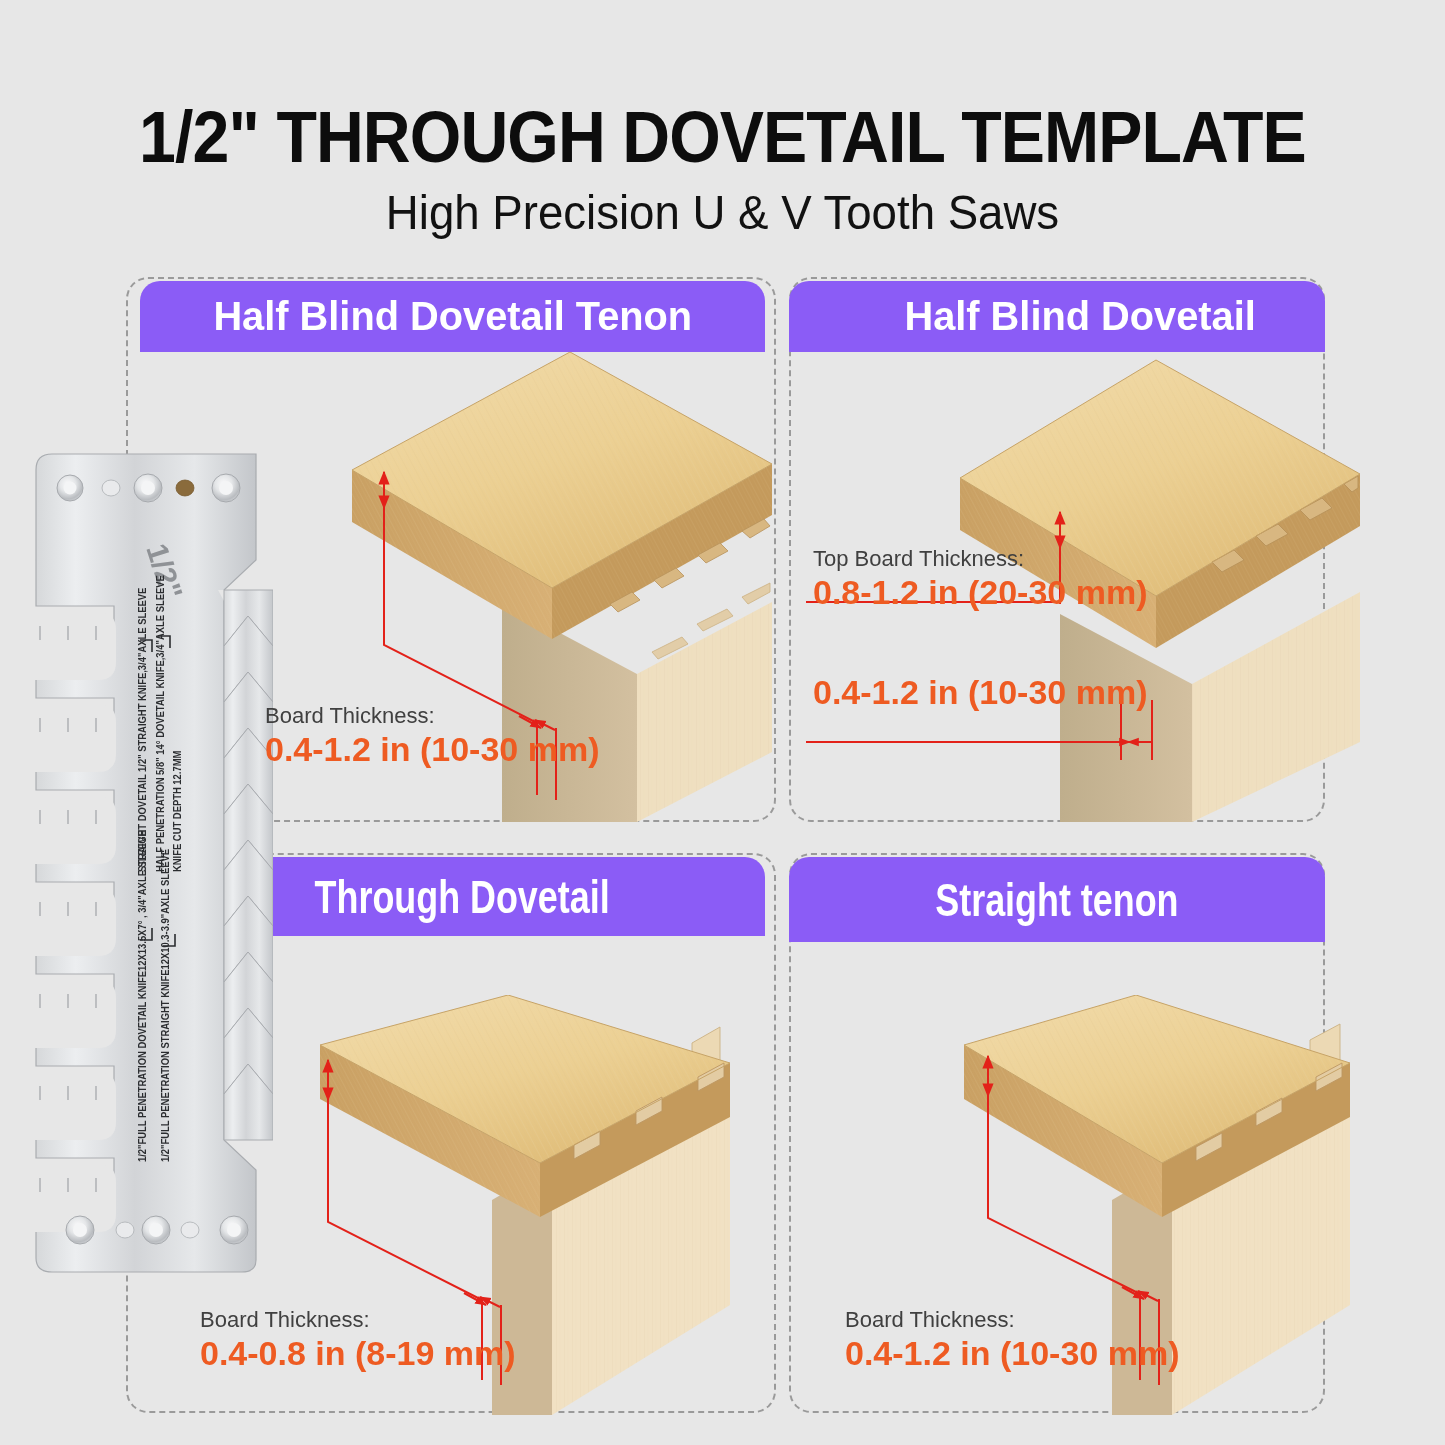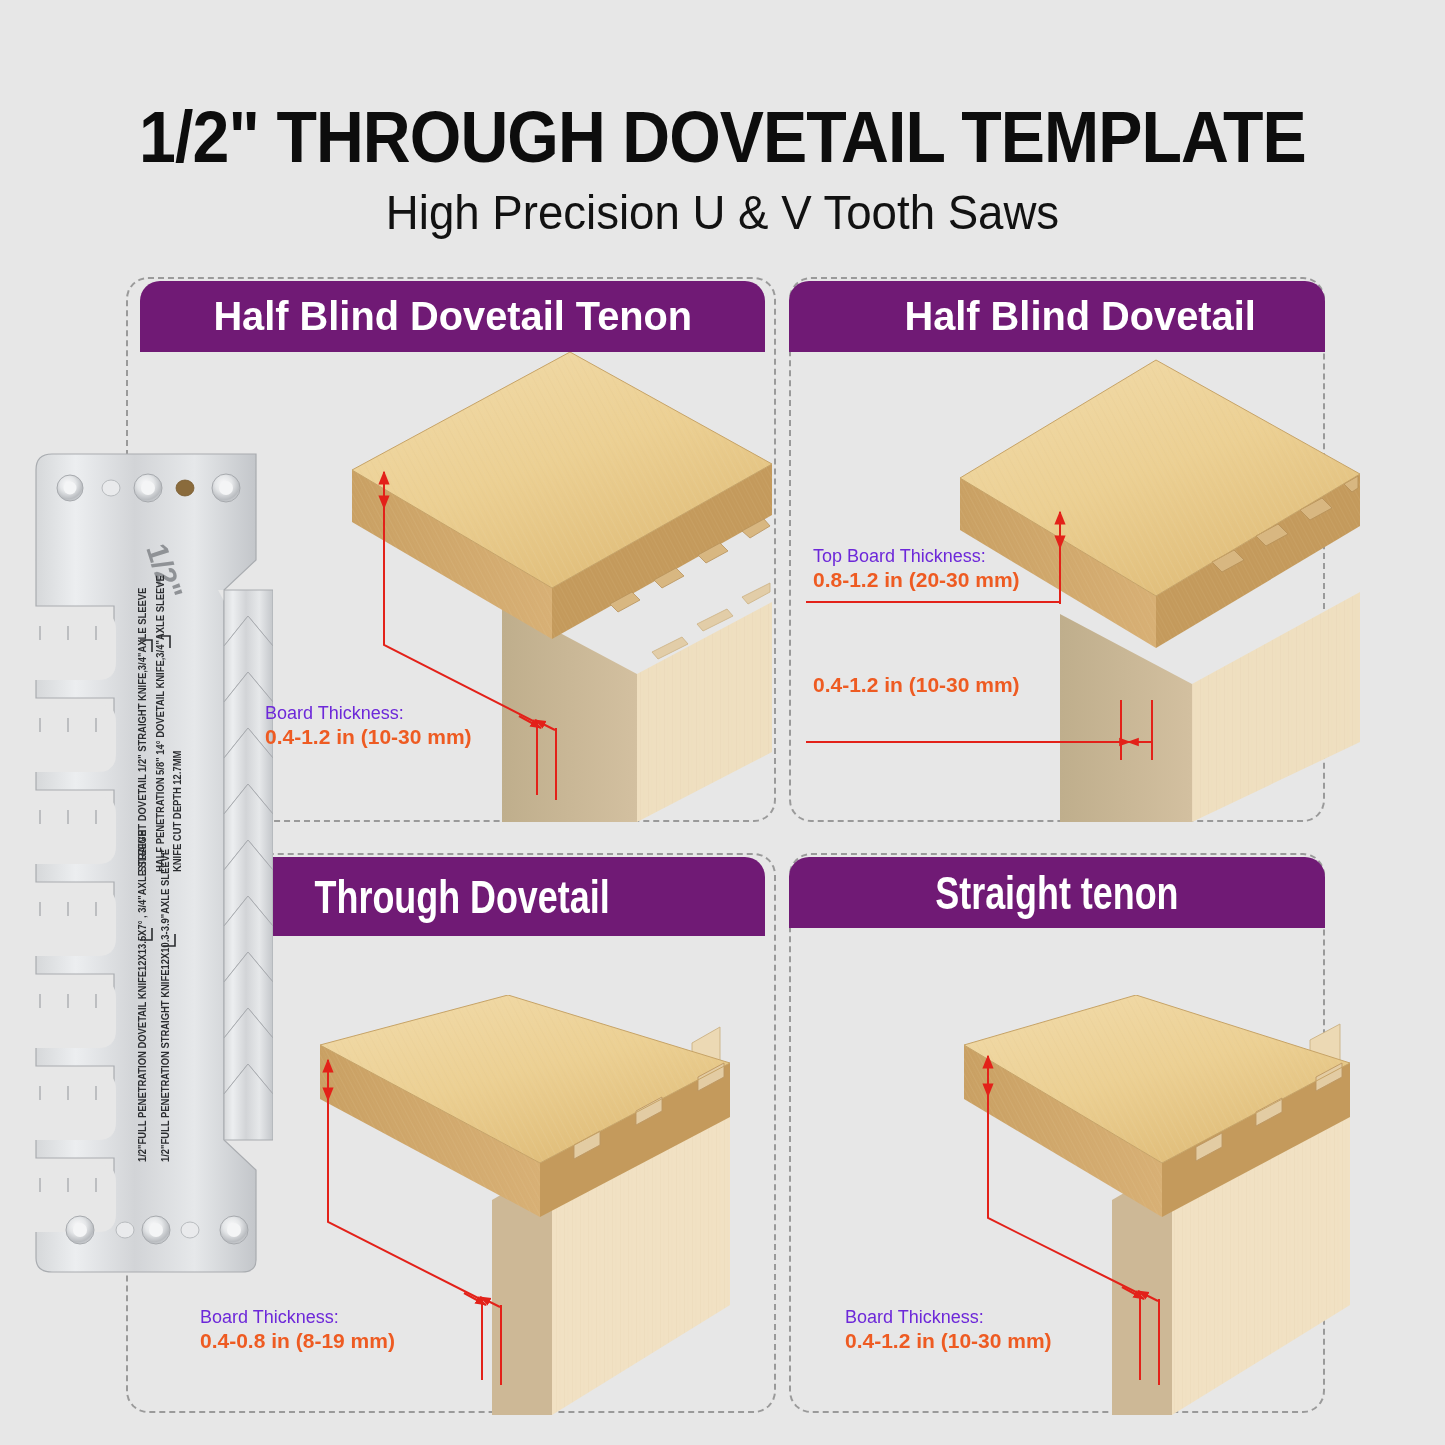--- a/index.html
+++ b/index.html
@@ -36,43 +36,43 @@
 
   
   .panel {
     position:absolute;
     border:2px dashed #9a9a9a;
     border-radius:22px;
     background:transparent;
   }
   .banner {
     position:absolute;
-    background:#701a75;
+    background:#8b5cf6;
     border-top-left-radius:20px;
     border-top-right-radius:20px;
     display:flex; align-items:center; justify-content:center;
     color:#fff;
     overflow:hidden;
   }
   .banner span {
     font-family:"Liberation Sans Narrow","Liberation Sans",sans-serif;
     font-weight:bold;
     white-space:nowrap;
   }
   .banner.wide span  { font-size:41px; transform:scaleX(0.97); }
   .banner.narrow span{ font-size:46px; transform:scaleX(0.78); }
 
   
   .callout { position:absolute; white-space:nowrap; }
   .callout .lbl {
-    font-size:18px; color:#6d28d9; line-height:1.18;
+    font-size:22px; color:#404040; line-height:1.18;
     font-family:"Liberation Sans", sans-serif;
   }
   .callout .val {
-    font-size:21px; color:#ee5b22; font-weight:bold; line-height:1.2;
+    font-size:34px; color:#ee5b22; font-weight:bold; line-height:1.2;
     font-family:"Liberation Sans", sans-serif;
   }
 
   svg.layer { position:absolute; inset:0; width:1445px; height:1445px; pointer-events:none; }
   svg.blk   { position:absolute; pointer-events:none; }
 </style>
 </head>
 <body>
 
 <div id="stage">
@@ -89,21 +89,21 @@
   <div class="banner wide" style="left:789px; top:281px; width:536px; height:71px;padding-left:47px;">
     <span>Half Blind Dovetail</span>
   </div>
 
   <div class="panel" style="left:126px; top:853px; width:650px; height:560px;"></div>
   <div class="banner narrow" style="left:160px; top:857px; width:605px; height:79px;">
     <span>Through Dovetail</span>
   </div>
 
   <div class="panel" style="left:789px; top:853px; width:536px; height:560px;"></div>
-  <div class="banner narrow" style="left:789px; top:857px; width:536px; height:71px;">
+  <div class="banner narrow" style="left:789px; top:857px; width:536px; height:85px;">
     <span>Straight tenon</span>
   </div>
 
   <svg class="blk" style="left:352px; top:352px;" width="420" height="470" viewBox="0 0 420 470">
     <defs>
       <linearGradient id="topA" x1="0" y1="0" x2="0.6" y2="1">
         <stop offset="0" stop-color="#f2dcac"></stop>
           <stop offset="0.55" stop-color="#ecd093"></stop>
           <stop offset="1" stop-color="#e0bd79"></stop>
       </linearGradient>

